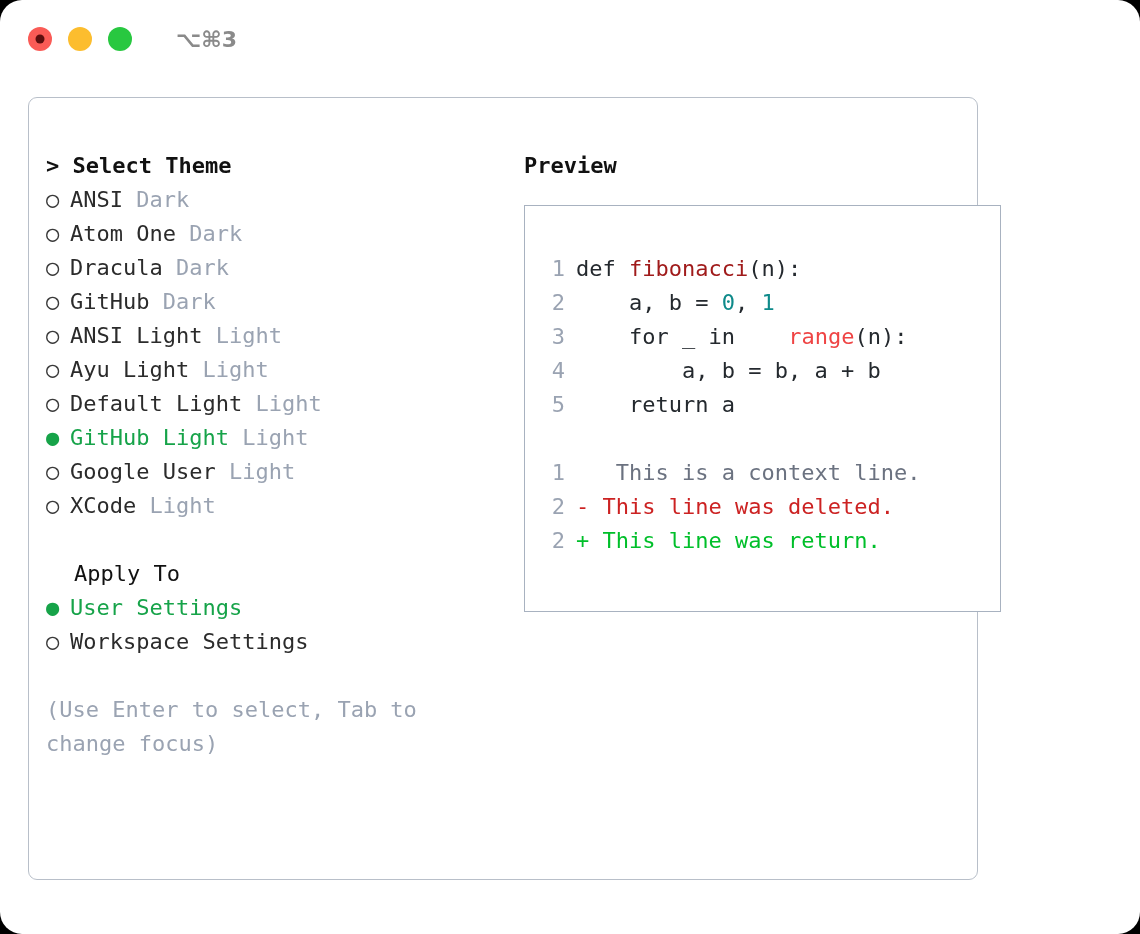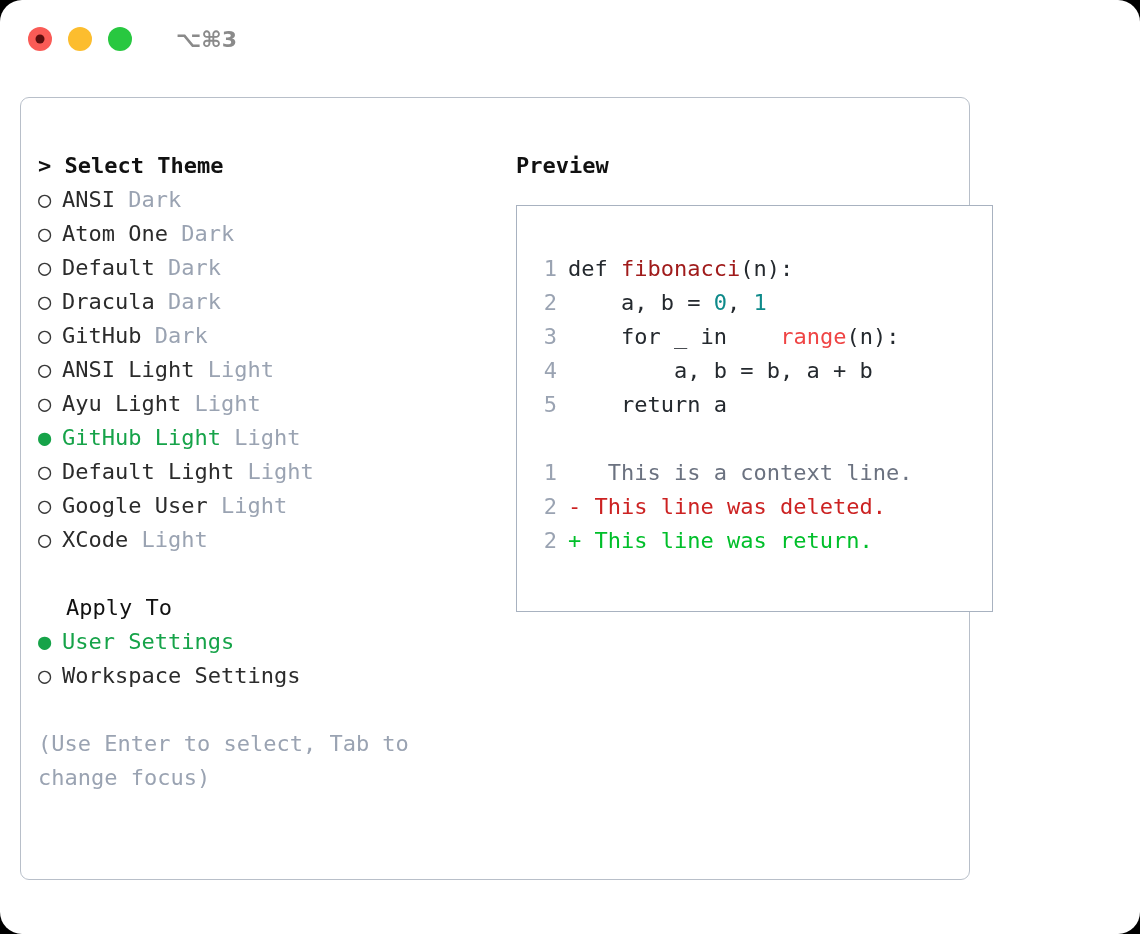--- a/index.html
+++ b/index.html
@@ -61,21 +61,21 @@
     color: #8a8a8a;
     font-size: 22px;
     font-weight: bold;
     letter-spacing: 0px;
     font-family: "DejaVu Sans", "Liberation Sans", sans-serif;
   }
 
   
   .panel {
     position: absolute;
-    left: 20px;
+    left: 28px;
     top: 97px;
     width: 950px;
     height: 783px;
     border: 1.5px solid #b8bfc9;
     border-radius: 9px;
     box-sizing: border-box;
     background: #ffffff;
   }
 
   .columns {
@@ -197,27 +197,26 @@
   </div>
 
   <div class="panel">
     <div class="columns">
 
       <div class="left-col">
         <div class="sec-header">&gt; Select Theme</div>
         <div id="theme-list">
             <div class="opt-row"><span class="bullet">○</span><span class="opt-label">ANSI</span> <span class="opt-tag">Dark</span></div>
             <div class="opt-row"><span class="bullet">○</span><span class="opt-label">Atom One</span> <span class="opt-tag">Dark</span></div>
-            <div class="opt-row"><span class="bullet">○</span><span class="opt-label">Default</span> <span class="opt-tag">Dark</span></div>
             <div class="opt-row"><span class="bullet">○</span><span class="opt-label">Dracula</span> <span class="opt-tag">Dark</span></div>
             <div class="opt-row"><span class="bullet">○</span><span class="opt-label">GitHub</span> <span class="opt-tag">Dark</span></div>
             <div class="opt-row"><span class="bullet">○</span><span class="opt-label">ANSI Light</span> <span class="opt-tag">Light</span></div>
             <div class="opt-row"><span class="bullet">○</span><span class="opt-label">Ayu Light</span> <span class="opt-tag">Light</span></div>
+            <div class="opt-row"><span class="bullet">○</span><span class="opt-label">Default Light</span> <span class="opt-tag">Light</span></div>
             <div class="opt-row selected"><span class="bullet sel">●</span><span class="opt-label">GitHub Light</span> <span class="opt-tag">Light</span></div>
-            <div class="opt-row"><span class="bullet">○</span><span class="opt-label">Default Light</span> <span class="opt-tag">Light</span></div>
             <div class="opt-row"><span class="bullet">○</span><span class="opt-label">Google User</span> <span class="opt-tag">Light</span></div>
             <div class="opt-row"><span class="bullet">○</span><span class="opt-label">XCode</span> <span class="opt-tag">Light</span></div>
           </div>
 
         <div class="spacer-sm"></div>
 
         <div class="subhead">Apply To</div>
         <div id="apply-list">
             <div class="opt-row selected"><span class="bullet sel">●</span><span class="opt-label">User Settings</span></div>
             <div class="opt-row"><span class="bullet">○</span><span class="opt-label">Workspace Settings</span></div>

